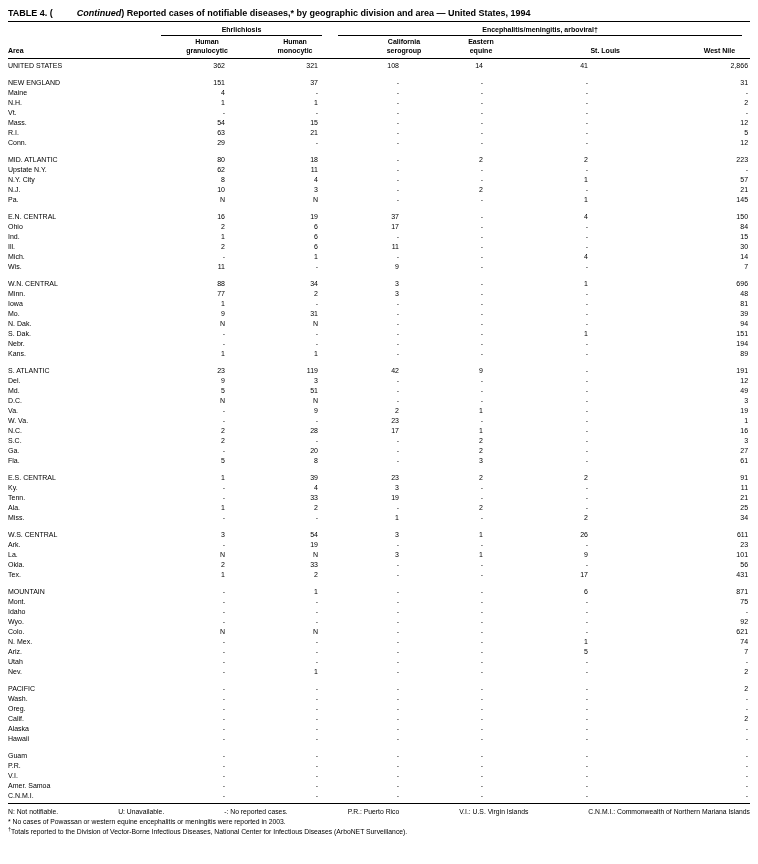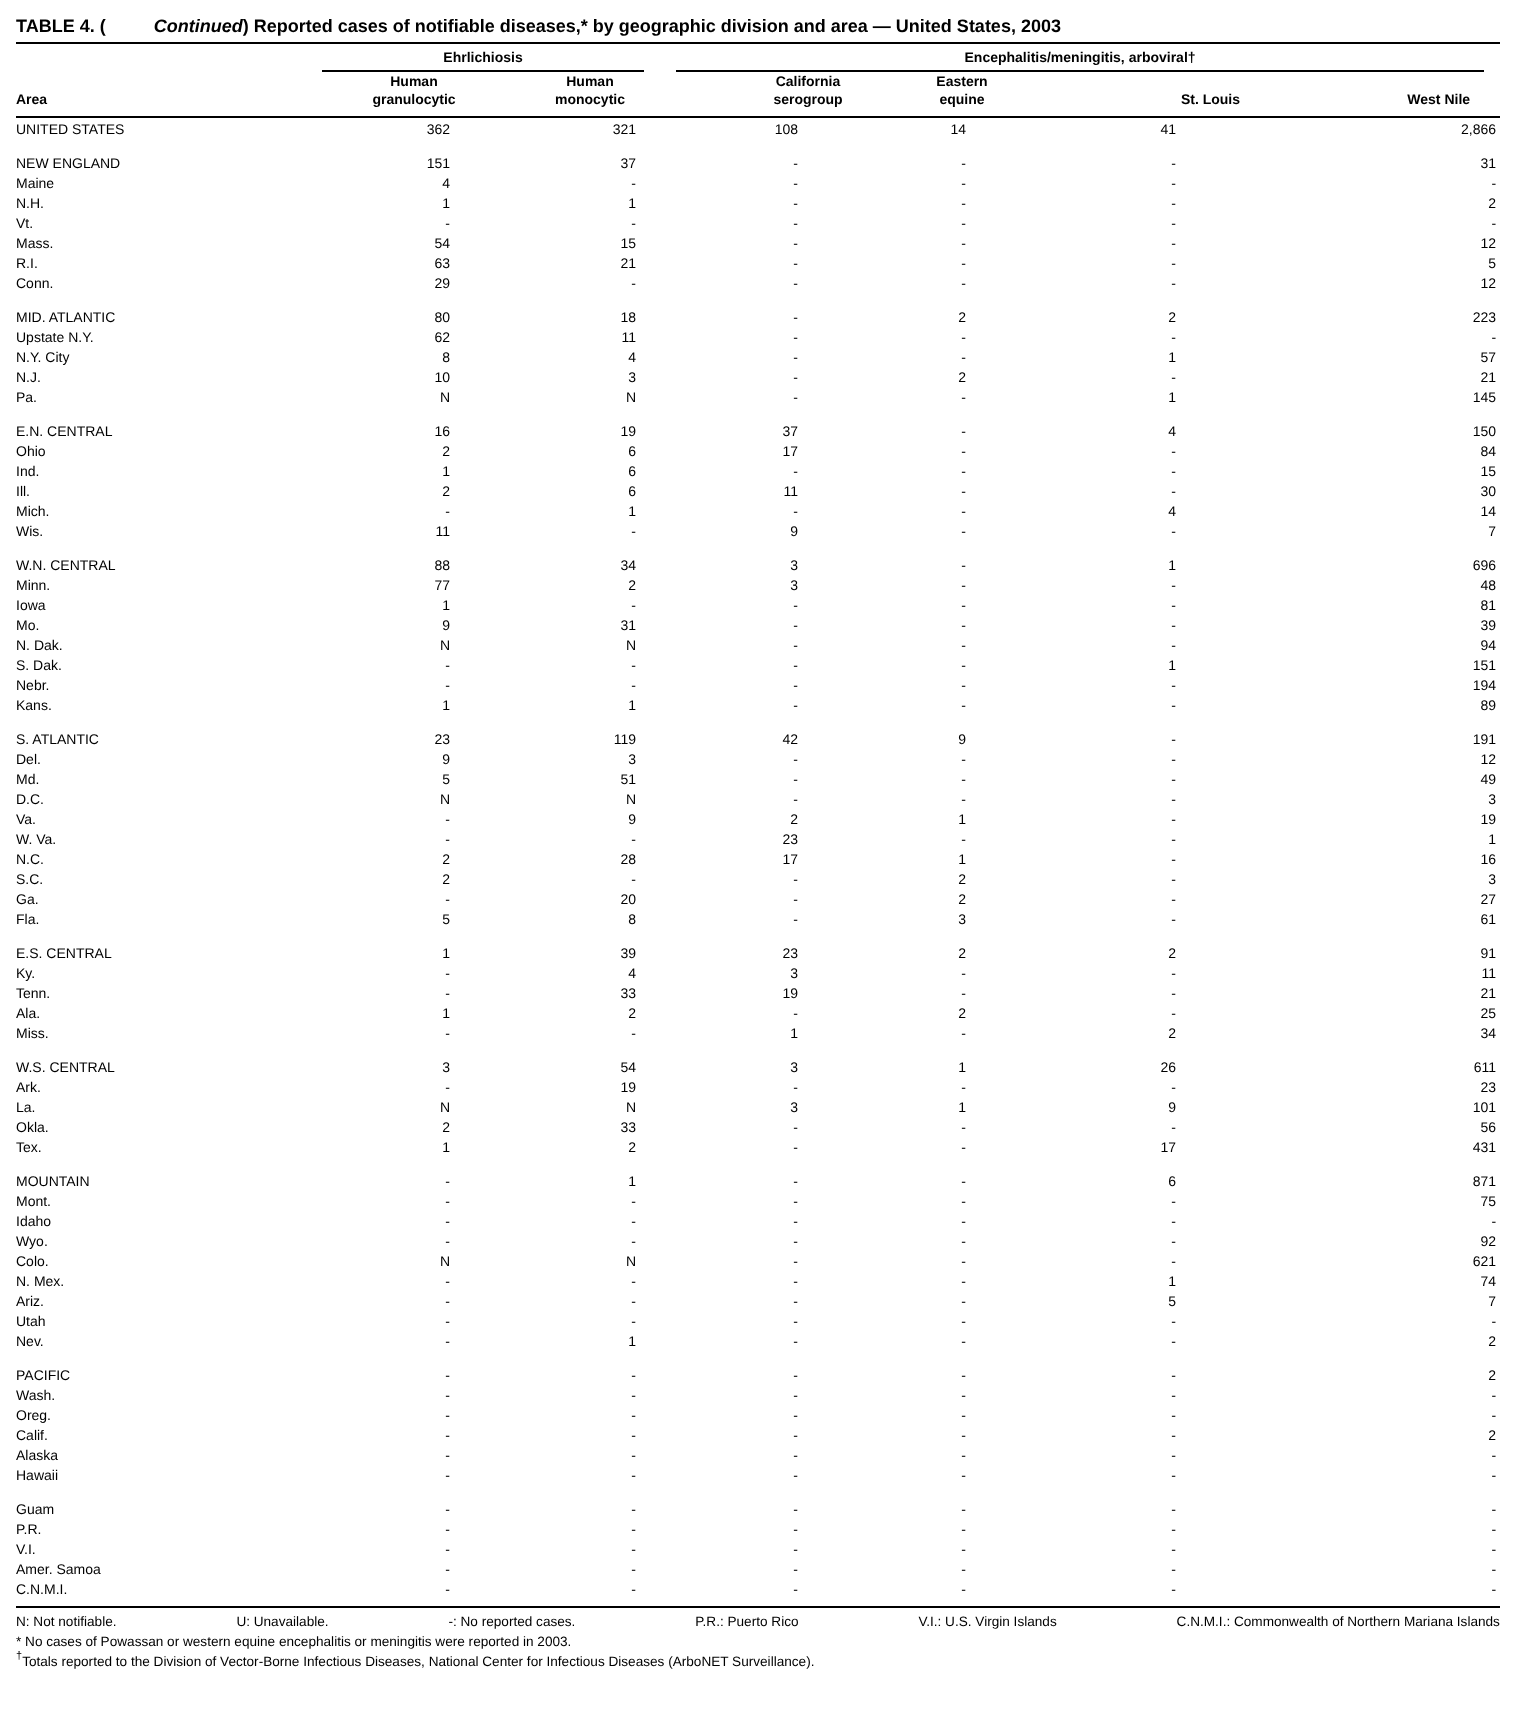--- a/index.html
+++ b/index.html
@@ -53,21 +53,21 @@
   .abbr-line span { white-space: nowrap; }
   .fn { font-size: 6.8px; line-height: 9.5px; }
   .fn sup { font-size: 5.5px; vertical-align: super; line-height: 0; }
 </style>
 </head>
 <body>
 
 <div class="page">
 
   <div class="title">
-    <span>TABLE 4. (</span><i>Continued</i><span>) Reported cases of notifiable diseases,* by geographic division and area — United States, 2003</span>
+    <span>TABLE 4. (</span><i>Continued</i><span>) Reported cases of notifiable diseases,* by geographic division and area — United States, 1994</span>
   </div>
 
   <table>
     <colgroup>
       <col class="c-area">
         <col class="c1">
         <col class="c2">
         <col class="c3">
         <col class="c4">
         <col class="c5">

